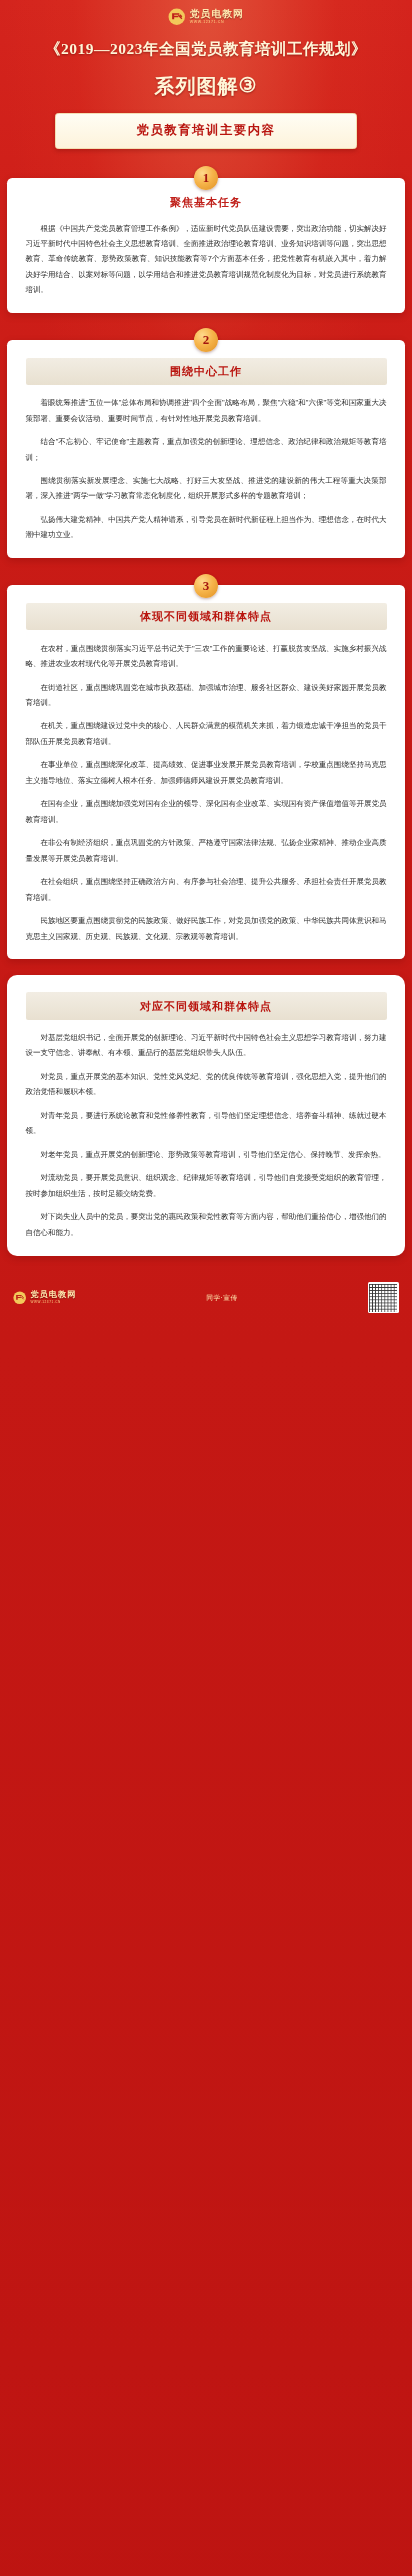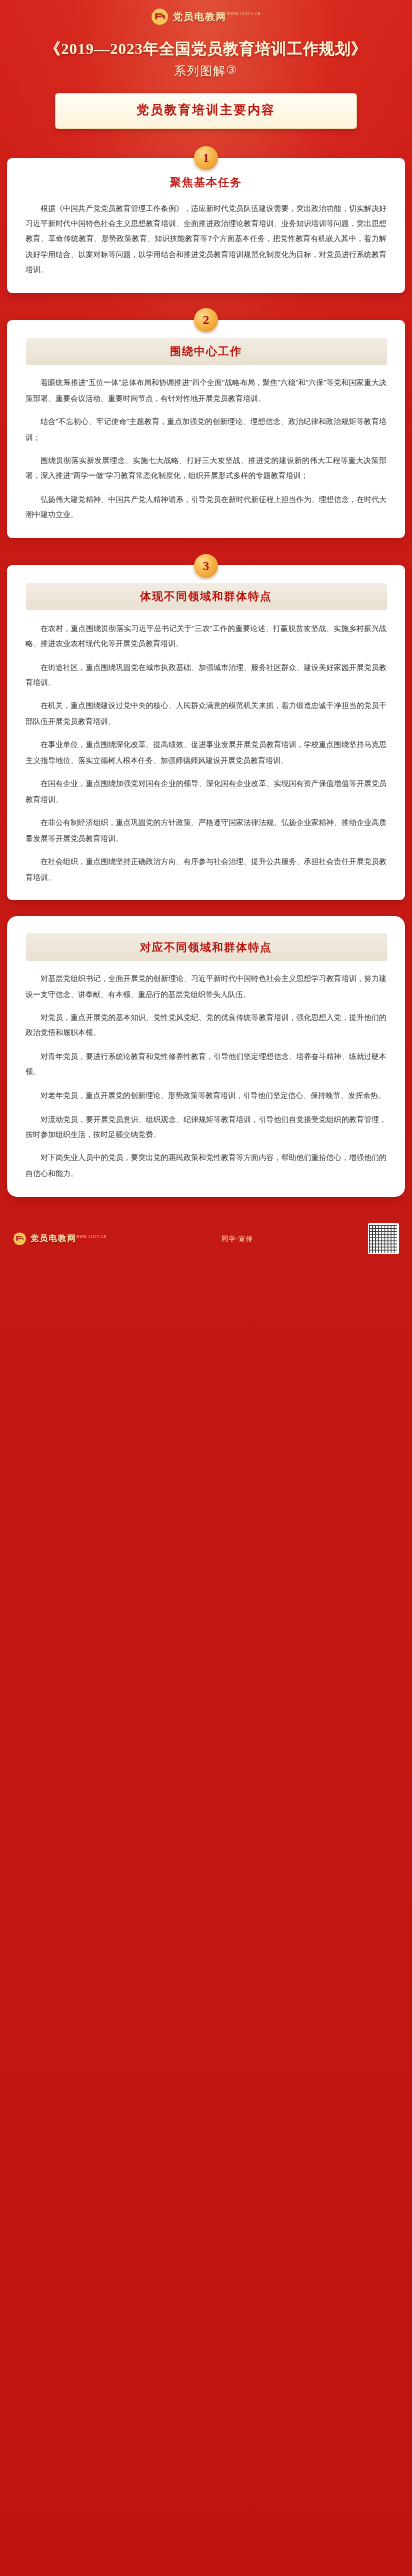--- a/index.html
+++ b/index.html
@@ -40,21 +40,21 @@
     gap: 4.1px;
     margin: 0 auto;
   }
   .logo-mark {
     width: 17.5px; height: 17.5px;
     position: relative;
   }
   .logo-mark svg { display:block; }
   .logo-text {
     display: flex;
-    flex-direction: row;
+    flex-direction: column;
     align-items: flex-start;
     line-height: 1.05;
   }
   .logo-cn {
     color: #ffe9b0;
     font-size: 9.8px;
     font-weight: bold;
     letter-spacing: 1px;
     text-shadow: 0 0.5px 1px rgba(0,0,0,0.35);
   }
@@ -73,24 +73,24 @@
   .main-title {
     color: #fff6d8;
     font-size: 15.5px;
     font-weight: bold;
     letter-spacing: 0.5px;
     line-height: 1.35;
     text-shadow: 0 1px 2.1px rgba(90,0,0,0.5);
     font-family: "Liberation Serif", serif;
   }
   .sub-title {
-    margin-top: 3px;
+    margin-top: 13px;
     color: #fff6d8;
-    font-size: 12px;
-    font-weight: normal;
+    font-size: 20px;
+    font-weight: bold;
     letter-spacing: 1px;
     text-shadow: 0 1px 2.1px rgba(90,0,0,0.5);
     font-family: "Liberation Serif", serif;
   }
   .sub-title .circled {
     display: inline-block;
     vertical-align: 1px;
   }
 
   
@@ -272,20 +272,21 @@
     <div class="badge">3</div>
     <div class="card">
       <div class="sec-heading boxed">体现不同领域和群体特点</div>
       <p class="para">在农村，重点围绕贯彻落实习近平总书记关于"三农"工作的重要论述、打赢脱贫攻坚战、实施乡村振兴战略、推进农业农村现代化等开展党员教育培训。</p>
       <p class="para">在街道社区，重点围绕巩固党在城市执政基础、加强城市治理、服务社区群众、建设美好家园开展党员教育培训。</p>
       <p class="para">在机关，重点围绕建设过党中央的核心、人民群众满意的模范机关来抓，着力锻造忠诚干净担当的党员干部队伍开展党员教育培训。</p>
       <p class="para">在事业单位，重点围绕深化改革、提高绩效、促进事业发展开展党员教育培训，学校重点围绕坚持马克思主义指导地位、落实立德树人根本任务、加强师德师风建设开展党员教育培训。</p>
       <p class="para">在国有企业，重点围绕加强党对国有企业的领导、深化国有企业改革、实现国有资产保值增值等开展党员教育培训。</p>
       <p class="para">在非公有制经济组织，重点巩固党的方针政策、严格遵守国家法律法规、弘扬企业家精神、推动企业高质量发展等开展党员教育培训。</p>
       <p class="para">在社会组织，重点围绕坚持正确政治方向、有序参与社会治理、提升公共服务、承担社会责任开展党员教育培训。</p>
+      <p class="para">民族地区要重点围绕贯彻党的民族政策、做好民族工作，对党员加强党的政策、中华民族共同体意识和马克思主义国家观、历史观、民族观、文化观、宗教观等教育培训。</p>
     </div>
   </div>
 
   <div style="margin-top:15.5px;">
     <div class="card" style="margin-top:0;border-radius:10px;">
       <div class="sec-heading boxed">对应不同领域和群体特点</div>
       <p class="para">对基层党组织书记，全面开展党的创新理论、习近平新时代中国特色社会主义思想学习教育培训，努力建设一支守信念、讲奉献、有本领、重品行的基层党组织带头人队伍。</p>
       <p class="para">对党员，重点开展党的基本知识、党性党风党纪、党的优良传统等教育培训，强化思想入党，提升他们的政治觉悟和履职本领。</p>
       <p class="para">对青年党员，要进行系统论教育和党性修养性教育，引导他们坚定理想信念、培养奋斗精神、练就过硬本领。</p>
       <p class="para">对老年党员，重点开展党的创新理论、形势政策等教育培训，引导他们坚定信心、保持晚节、发挥余热。</p>

